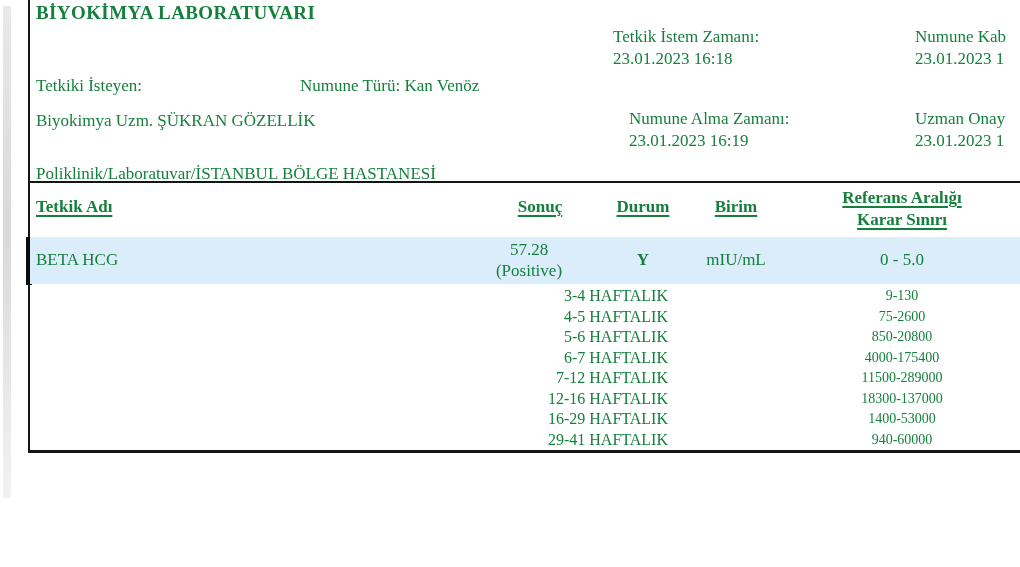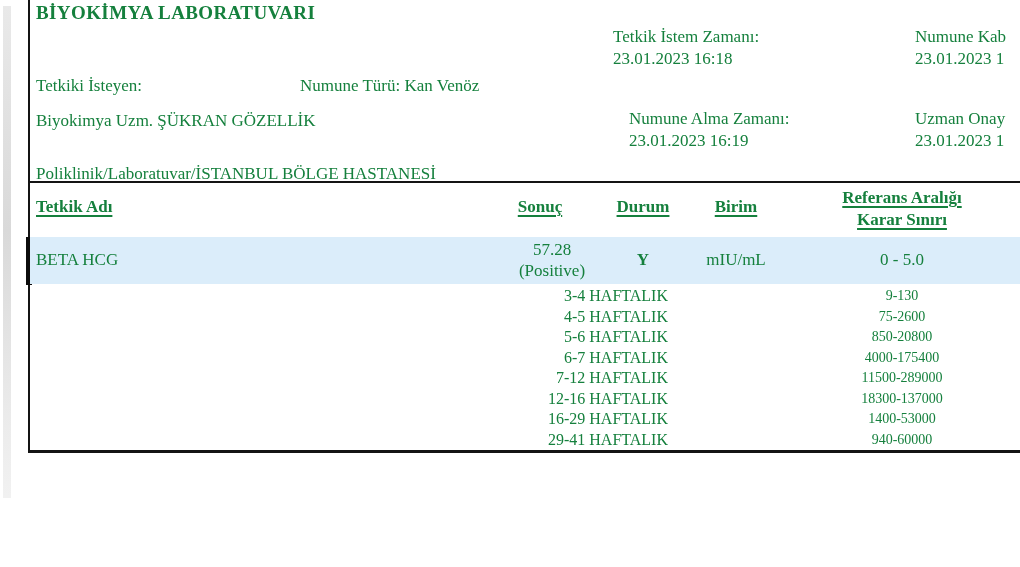--- a/index.html
+++ b/index.html
@@ -105,21 +105,21 @@
   <div class="abs th center" style="left:465px; top:197px; width:150px;">Sonuç</div>
   <div class="abs th center" style="left:593px; top:197px; width:100px;">Durum</div>
   <div class="abs" style="left:791px; top:187px; width:222px;">
     <div class="th center" style="line-height:22px;">Referans Aralığı</div>
     <div class="th center" style="line-height:22px;">Karar Sınırı</div>
   </div>
   <div class="abs th center" style="left:676px; top:197px; width:120px;">Birim</div>
 
   <div class="abs result-row">
     <div class="cell" style="left:6px; top:13px;font-family:Liberation Serif, serif;">BETA HCG</div>
-    <div class="cell center" style="left:447px; top:2px; width:150px; line-height:21px; white-space:normal;">
+    <div class="cell center" style="left:424px; top:2px; width:150px; line-height:21px; white-space:normal;">
       <div>57.28</div>
       <div>(Positive)</div>
     </div>
     <div class="cell center" style="left:563px; top:13px; width:100px; font-weight:bold;">Y</div>
     <div class="cell center" style="left:646px; top:13px; width:120px;">mIU/mL</div>
     <div class="cell center" style="left:761px; top:13px; width:222px;">0 - 5.0</div>
   </div>
 
   <div class="abs ref-rows">
     <div class="ref-row">

